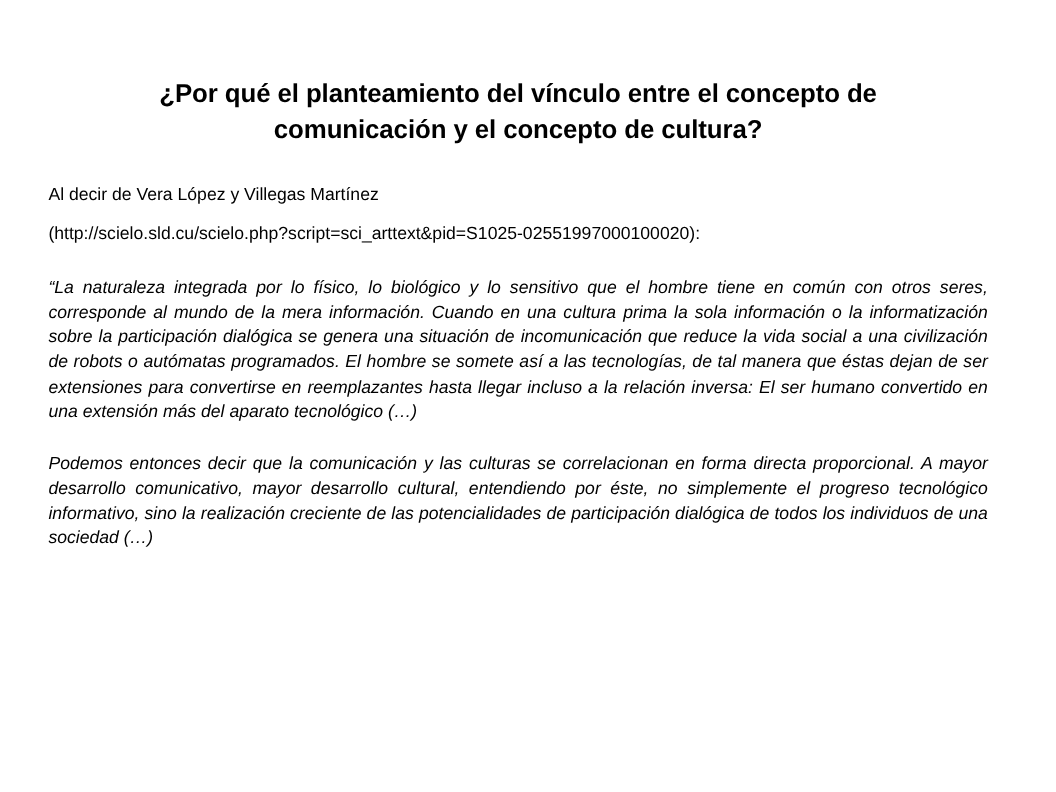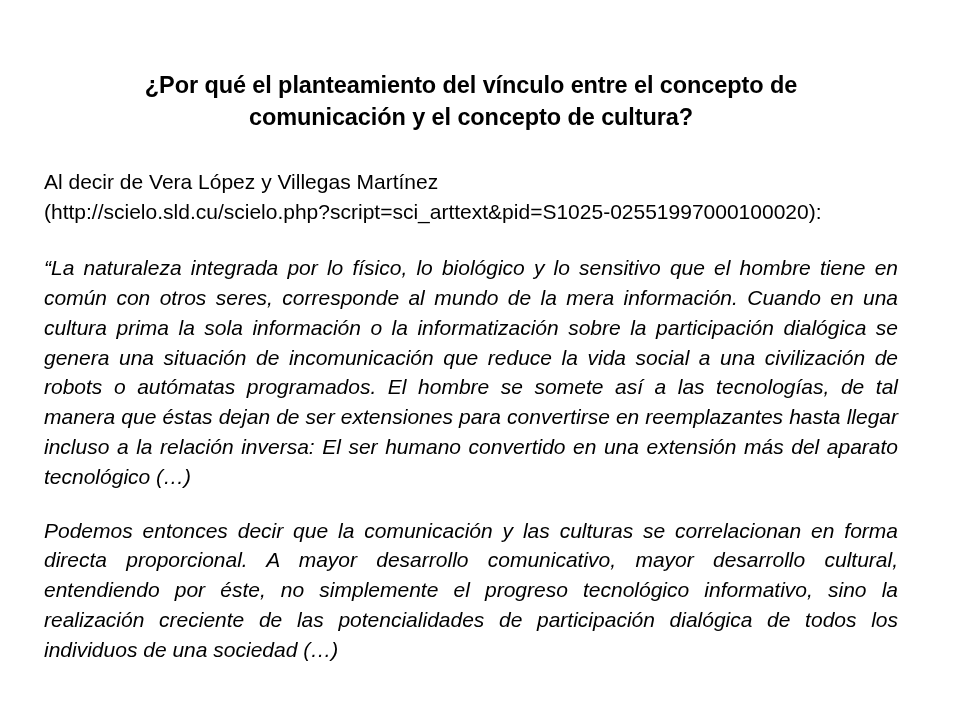--- a/index.html
+++ b/index.html
@@ -26,34 +26,34 @@
     font-weight: bold;
     text-align: center;
     line-height: 1.35;
     margin: 0 22px 0 22px;
     letter-spacing: -0.1px;
   }
   .body-block {
     margin-top: 34px;
   }
   .para {
-    font-size: 21px;
+    font-size: 16px;
     line-height: 1.42;
     margin: 0;
   }
   .para.left {
     text-align: left;
   }
   .para.justify {
     text-align: justify;
     text-justify: inter-word;
     font-style: italic;
   }
   .para + .para {
-    margin-top: 0;
+    margin-top: 12px;
   }
   .gap {
     height: 26px;
   }
   .gap.small {
     height: 24px;
   }
   .nowrap-url {
     white-space: nowrap;
   }

